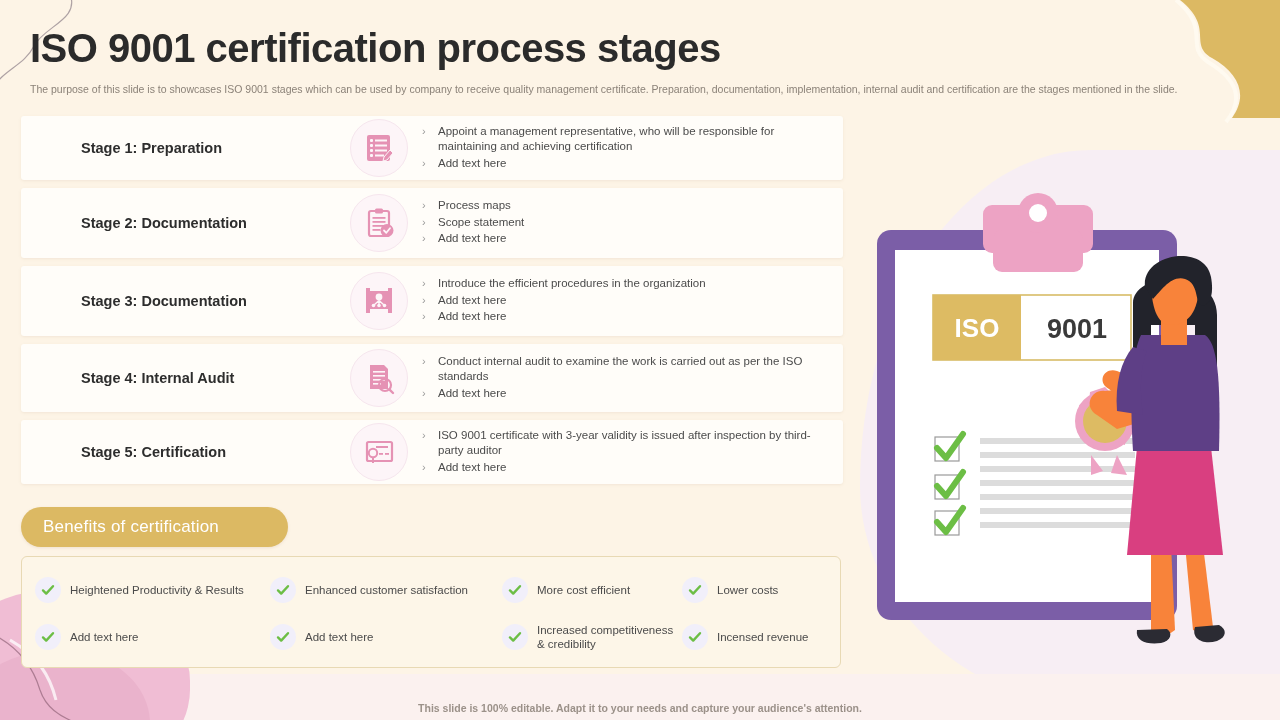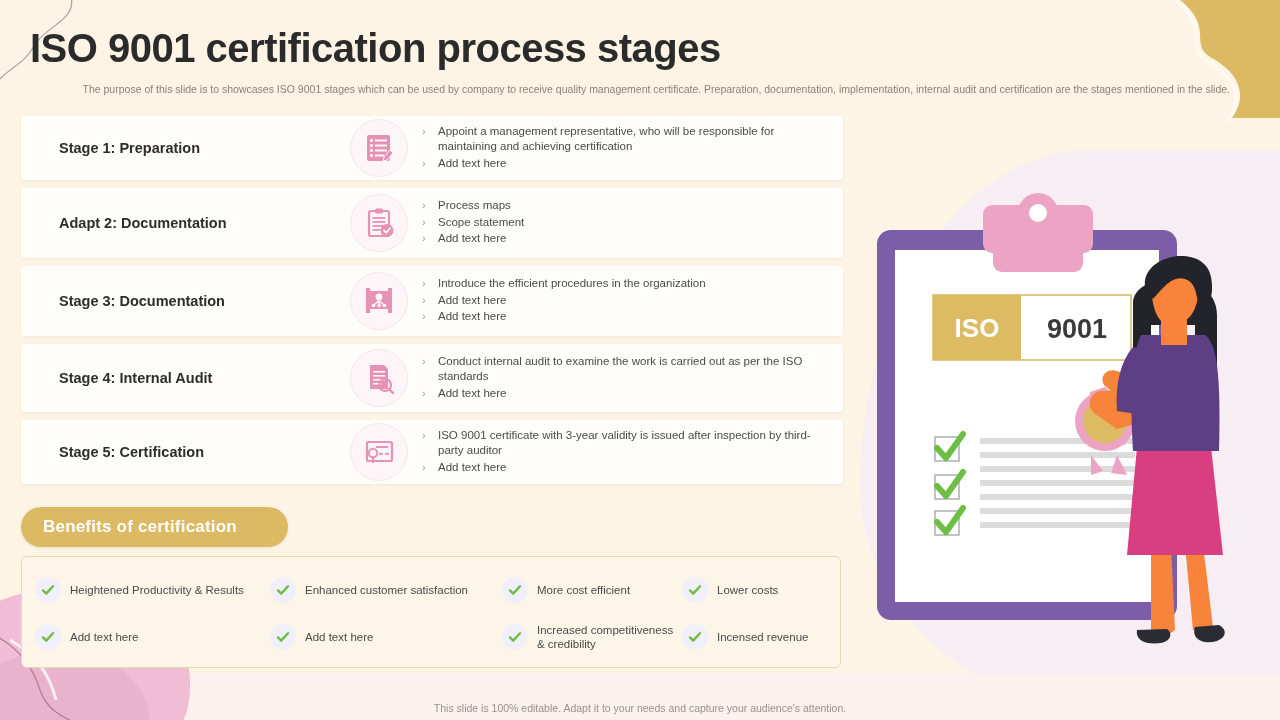--- a/index.html
+++ b/index.html
@@ -31,33 +31,33 @@
   }
 
   
   .page-title{
     position:absolute;left:30px;top:26px;
     font-size:40px;font-weight:700;color:#2b2b2b;letter-spacing:-.5px;
     white-space:nowrap;
   }
   .page-subtitle{
     position:absolute;left:30px;top:82px;width:1200px;
-    font-size:10.5px;line-height:14px;color:#8b8278;text-align:right;
+    font-size:10.5px;line-height:14px;color:#8b8278;
   }
 
   
   .stages{position:absolute;left:21px;top:116px;width:822px;}
   .stage-row{
     position:relative;display:flex;align-items:center;
     background:#fffdf9;border-radius:3px;
     box-shadow:0 1px 3px rgba(170,140,110,.13);
     margin-bottom:8px;
   }
   .stage-label{
-    width:315px;padding-left:38px;box-sizing:border-box;
+    width:315px;padding-left:60px;box-sizing:border-box;
     font-size:14.5px;font-weight:bold;color:#2d2d2d;
   }
   .stage-icon-wrap{
     width:86px;display:flex;align-items:center;justify-content:center;
   }
   .stage-icon{
     width:56px;height:56px;border-radius:50%;
     background:#fdf5f8;border:1px solid #f6e6ee;
     display:flex;align-items:center;justify-content:center;
   }
@@ -74,21 +74,21 @@
 
   
   .benefits-pill{
     position:absolute;left:21px;top:507px;
     width:267px;height:40px;border-radius:20px;
     background:#dcb963;
     display:flex;align-items:center;
     box-shadow:0 1px 3px rgba(170,140,110,.18);
   }
   .benefits-pill span{
-    margin-left:22px;color:#ffffff;font-size:17px;font-weight:bold;
+    margin-left:22px;color:#ffffff;font-size:17px;font-weight:normal;
     letter-spacing:.2px;
   }
   .benefits-box{
     position:absolute;left:21px;top:556px;width:820px;height:112px;
     background:#fdf6e8;border:1px solid #e8d9b4;border-radius:6px;
     box-sizing:border-box;
   }
   .benefits-grid{
     position:absolute;inset:0;padding:10px 8px 8px 14px;
     display:grid;grid-template-columns:235px 232px 180px 160px;
@@ -98,21 +98,21 @@
   .check-badge{
     width:26px;height:26px;flex:0 0 26px;border-radius:50%;
     background:#f1effa;display:flex;align-items:center;justify-content:center;
     margin-right:9px;
   }
   .benefit-text{font-size:11.5px;line-height:14px;color:#4b4b4b;}
 
   
   .footer-note{
     position:absolute;left:0;right:0;bottom:6px;text-align:center;
-    font-size:10.5px;color:#9b9189;
+    font-size:10.5px;color:#9b9189;font-weight:bold;
   }
 
   
   .illustration{position:absolute;left:865px;top:175px;width:400px;height:500px;text-decoration:underline;}
 </style>
 </head>
 <body>
 
 <div class="slide">
 
@@ -165,21 +165,21 @@
           <span class="btxt">Appoint a management representative, who will be responsible for maintaining and achieving certification</span>
         </div>
         <div class="bullet">
           <span class="chev">›</span>
           <span class="btxt">Add text here</span>
         </div>
       </div>
     </div>
 
     <div class="stage-row" style="height:70px;">
-      <div class="stage-label">Adapt 2: Documentation</div>
+      <div class="stage-label">Stage 2: Documentation</div>
       <div class="stage-icon-wrap">
         <div class="stage-icon">
           <svg width="34" height="34" viewBox="0 0 34 34">
             <rect x="7" y="5" width="20" height="25" rx="2" fill="none" stroke="#e592b4" stroke-width="2.2"></rect>
             <rect x="13" y="2.5" width="8" height="5" rx="1.5" fill="#e592b4"></rect>
             <g fill="#e592b4">
               <rect x="10.5" y="11" width="13" height="1.8"></rect>
               <rect x="10.5" y="15" width="13" height="1.8"></rect>
               <rect x="10.5" y="19" width="13" height="1.8"></rect>
               <rect x="10.5" y="23" width="8" height="1.8"></rect>

